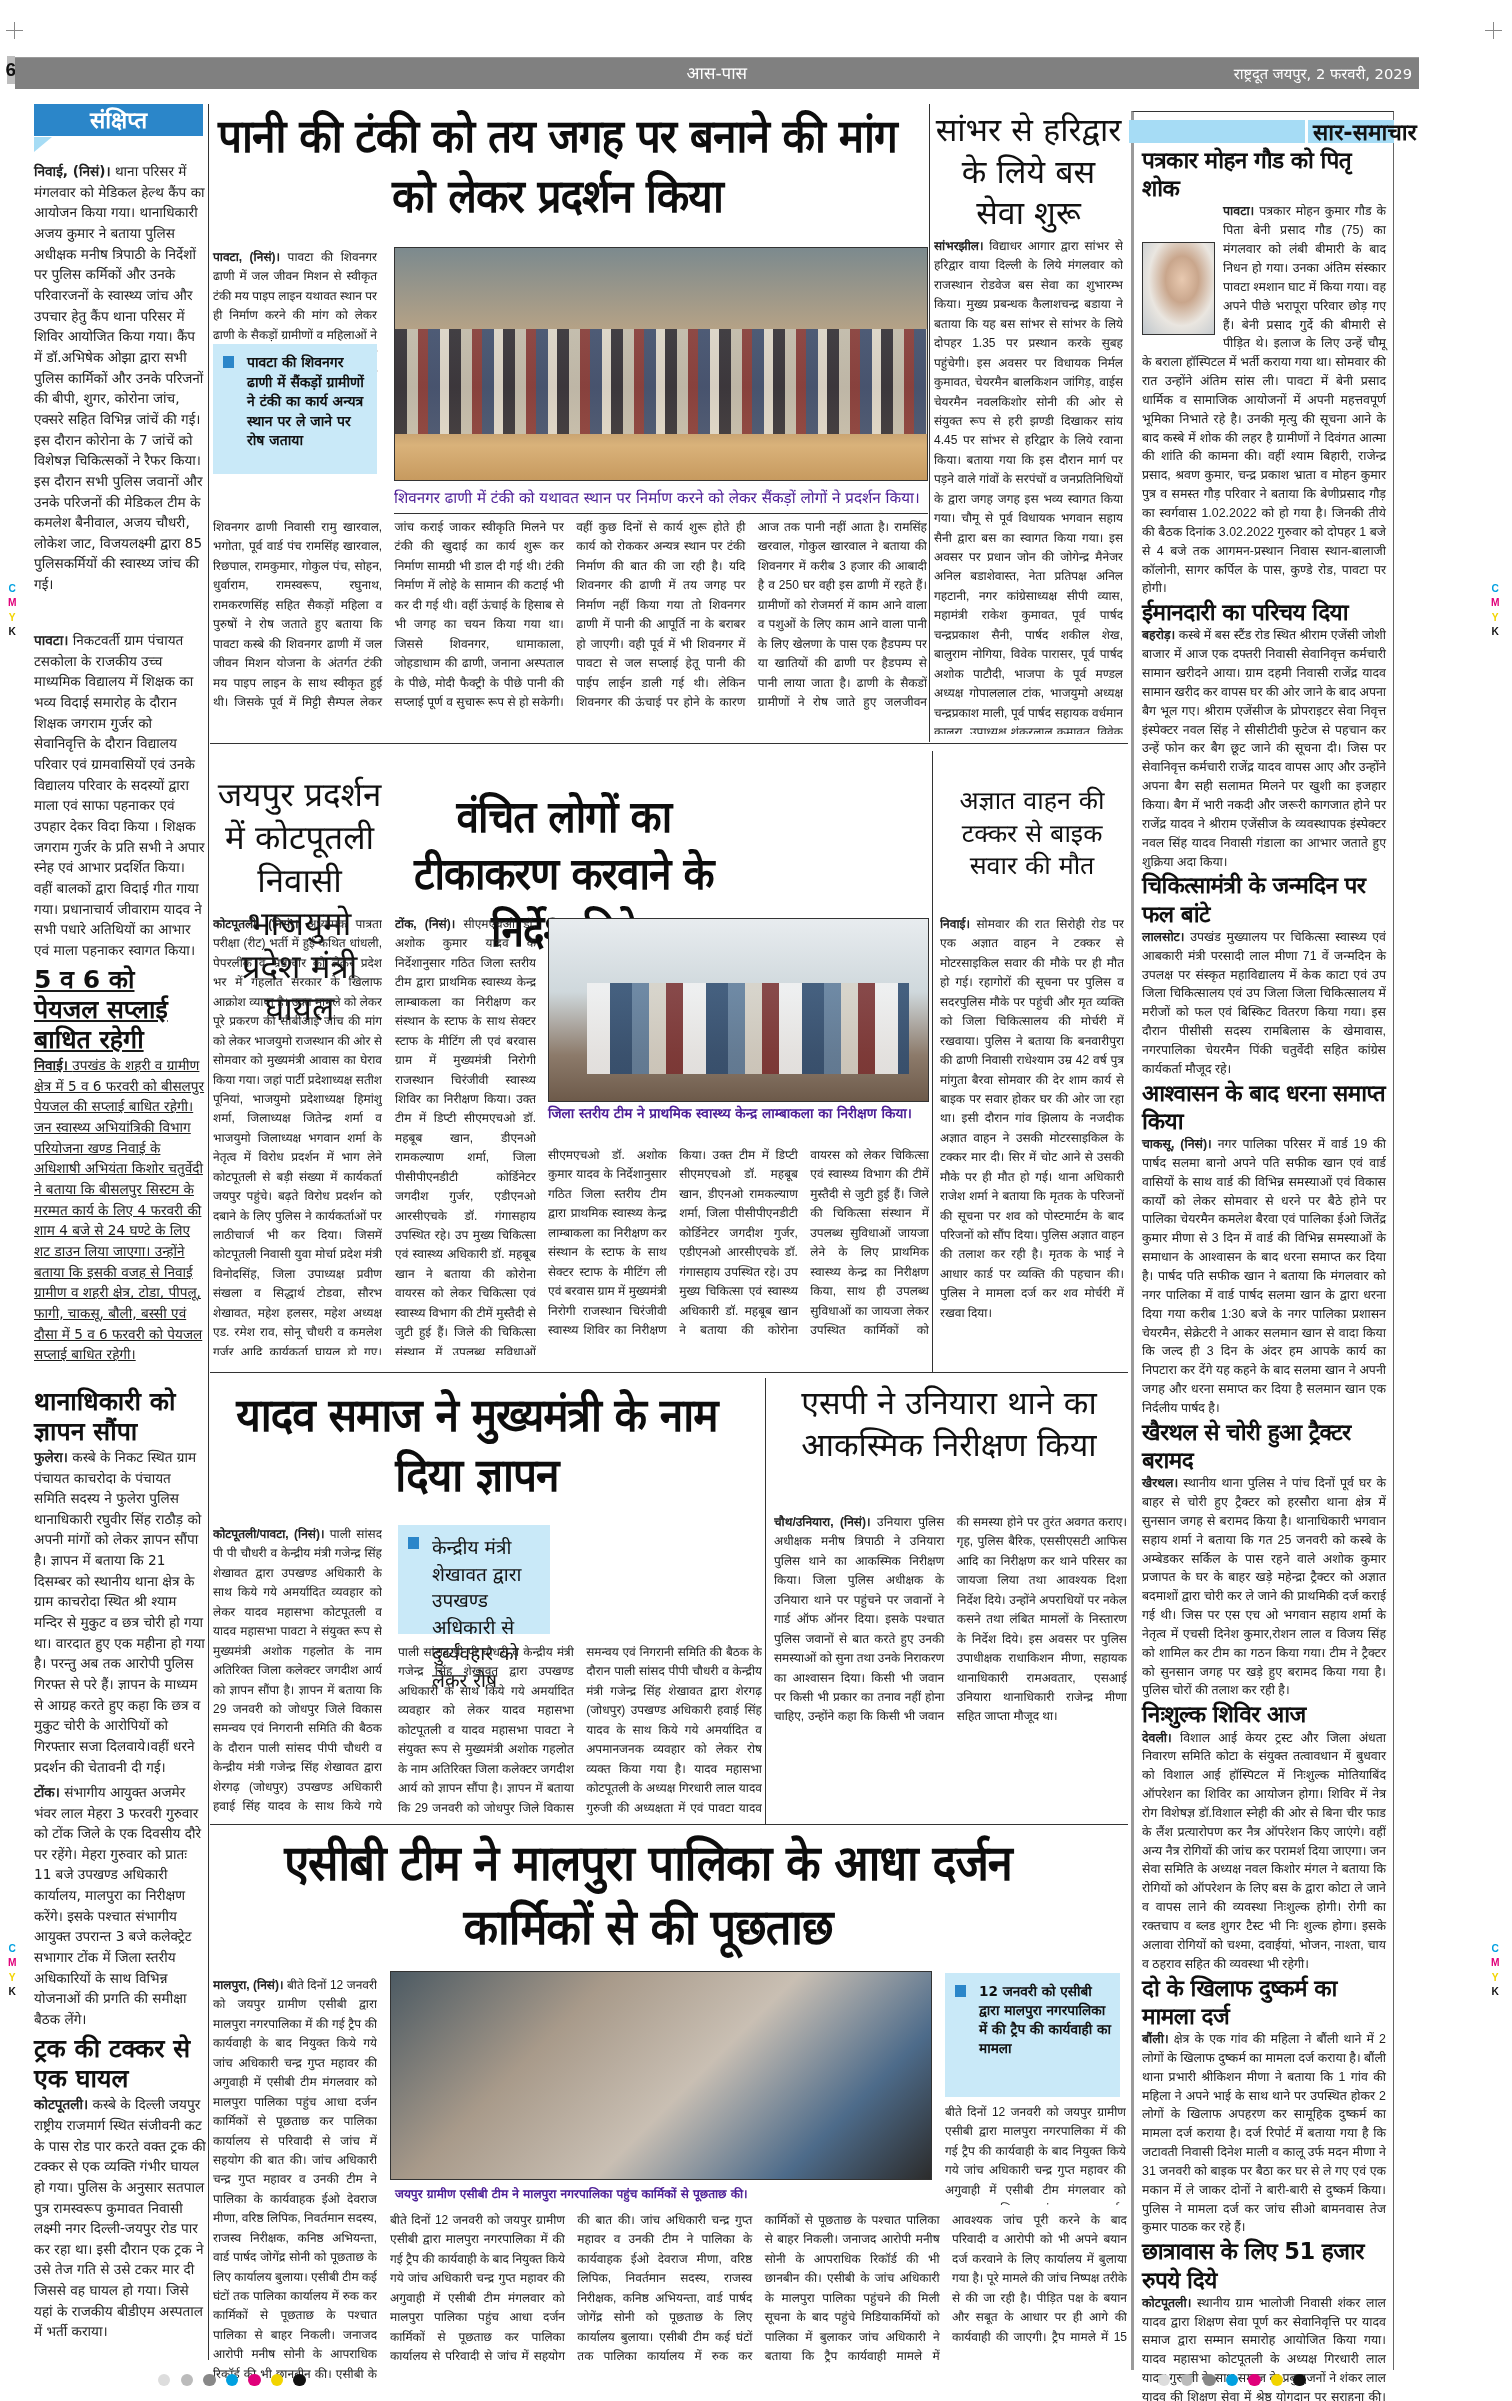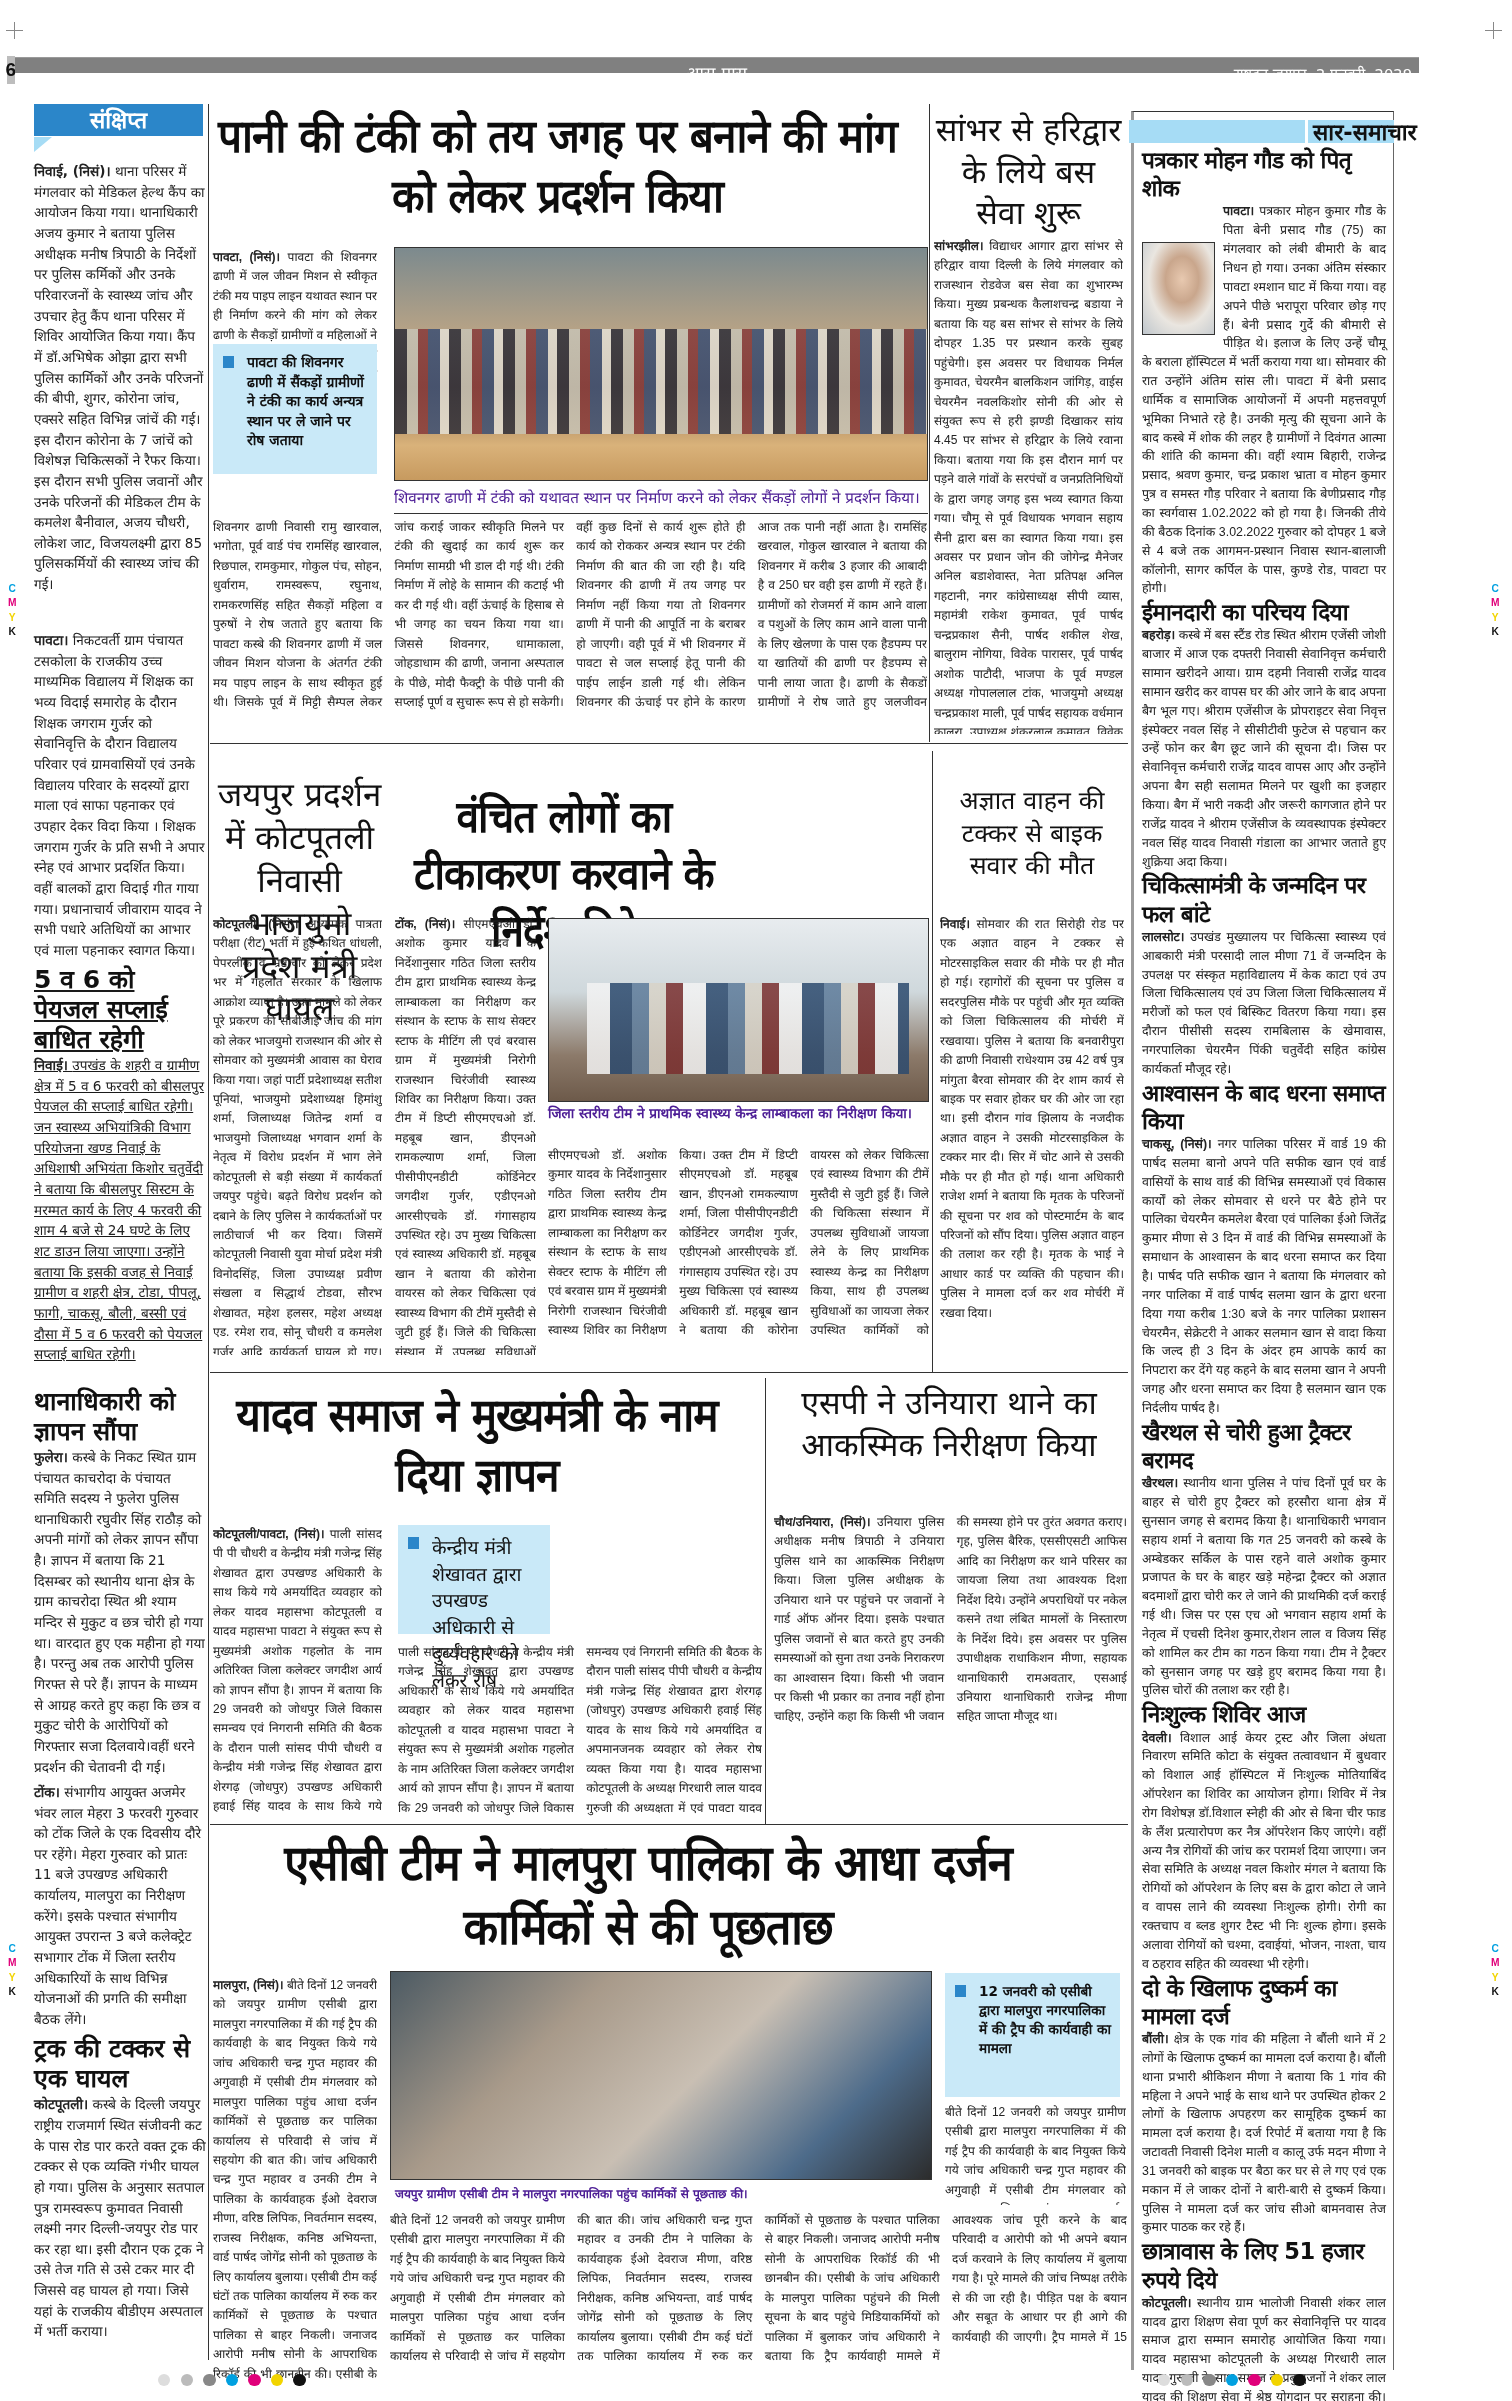--- a/index.html
+++ b/index.html
@@ -7,21 +7,21 @@
   body { position: relative; font-family: "DejaVu Sans", sans-serif; color: #1a1a1a; }
 
   .abs { position: absolute; }
   .regmark { position: absolute; width: 17px; height: 17px; }
   .regmark::before { content:""; position:absolute; left:0; top:8px; width:17px; height:1.1px; background:#888; }
   .regmark::after { content:""; position:absolute; left:8px; top:0; width:1.1px; height:17px; background:#888; }
 
   
   .hdr { position:absolute; left:6.8px; top:56px; width:1412px; height:28px; }
   .hdr .pno { position:absolute; left:0; top:0; width:6.8px; height:28px; background:#bdbdbd; font: bold 19px "Liberation Sans", sans-serif; color:#111; display:flex; align-items:center; justify-content:center; width:8px; }
-  .hdr .bar { position:absolute; left:8px; top:1.1px; right:0; height:16px; background:#808080; border-top:1.1px solid #9a9a9a; }
+  .hdr .bar { position:absolute; left:8px; top:1.1px; right:0; height:32px; background:#808080; border-top:1.1px solid #9a9a9a; }
   .hdr .sec { position:absolute; left:0; right:0; top:3.4px; text-align:center; font: 17px "DejaVu Sans", sans-serif; color:#fff; }
   .hdr .date { position:absolute; right:6.8px; top:4.5px; font: 14.7px "DejaVu Sans", sans-serif; color:#fff; }
 
   .vrule { position:absolute; width:1.7px; background:#333; }
   .hrule { position:absolute; height:1.7px; background:#333; }
 
   
   .brief-tag { position:absolute; left:34px; top:104px; width:169px; height:32px; background:#2b86c9; color:#fff; font: bold 22.6px "DejaVu Sans", sans-serif; text-align:center; line-height:32px; }
   .brief-tri { position:absolute; left:34px; top:137px; width:0; height:0; border-top:15.2px solid #a6dcf5; border-right:18px solid transparent; }
   .lhead { font: bold 25px "DejaVu Sans", sans-serif; line-height:1.2; color:#111; }

